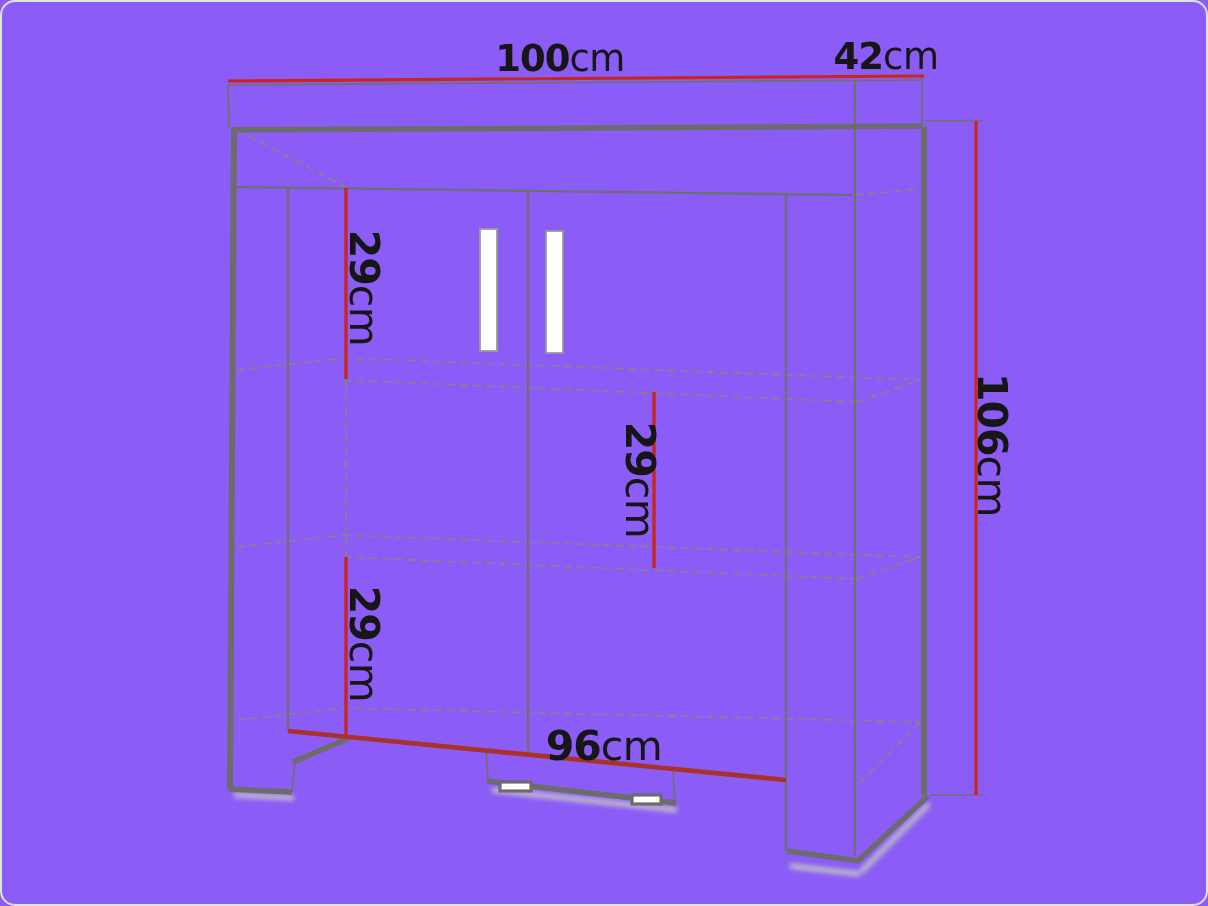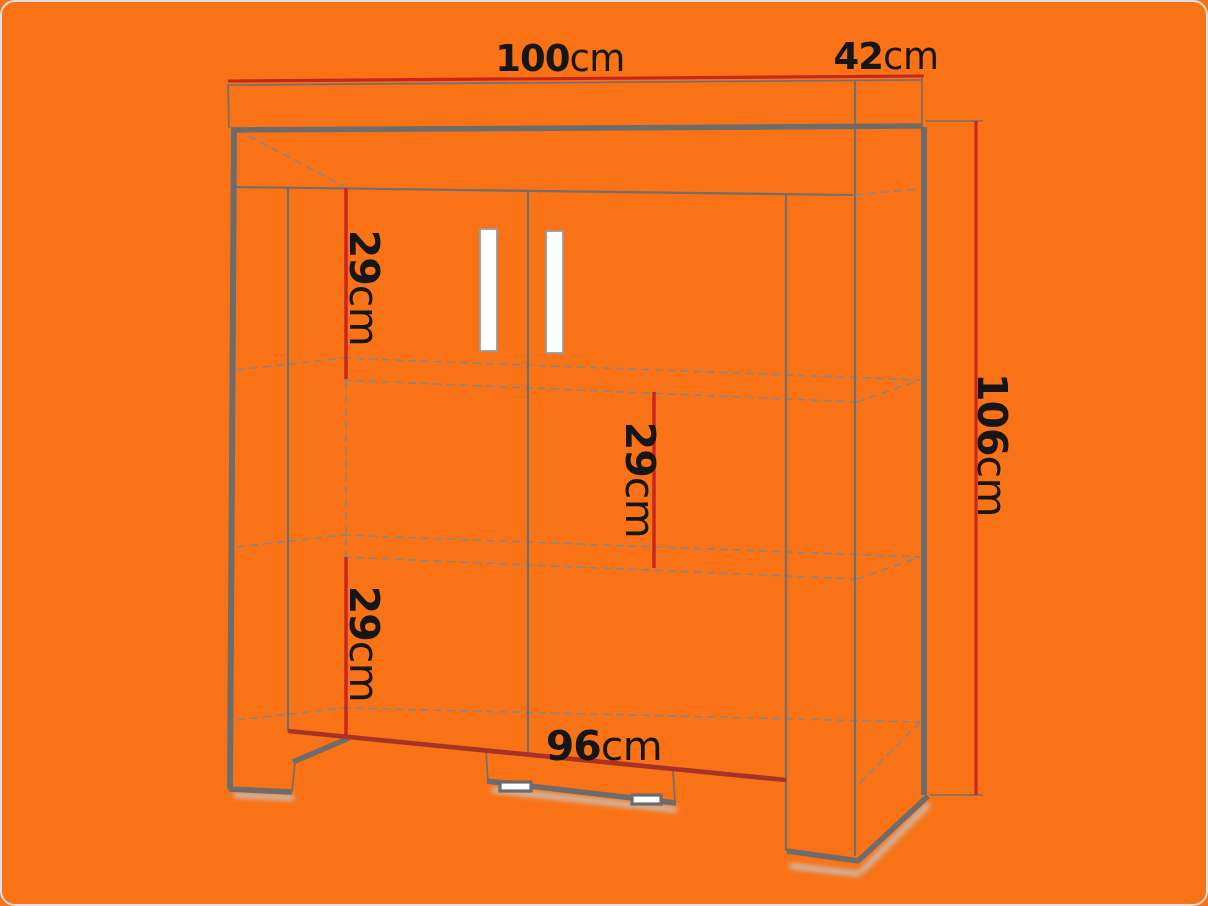--- a/index.html
+++ b/index.html
@@ -1,17 +1,17 @@
 <!DOCTYPE html>
 <html style="--c-dimension_red: #c8251f; --c-dimension_red_dark: #a83228; --c-outline: #6c6c6c; --c-thin: #6f6f6f; --c-dashed: #858585; --c-text: #161616; --c-background: #ffffff;"><head>
 <meta charset="utf-8">
 <style>
   html,body{margin:0;padding:0;background:#fff;}
   .canvas{
-    position:relative;width:1208px;height:906px;background:#f97316;overflow:hidden;
+    position:relative;width:1208px;height:906px;background:#8b5cf6;overflow:hidden;
     font-family:"DejaVu Sans","Liberation Sans",sans-serif;
   }
   svg{position:absolute;left:0;top:0;}
   .frame{fill:none;stroke:#e2e2e2;stroke-width:2;}
   .dash{fill:none;stroke:var(--c-dashed,#858585);stroke-width:1.6;stroke-dasharray:8 5;}
   .thin{fill:none;stroke:var(--c-thin,#6f6f6f);stroke-width:1.7;}
   .med{fill:none;stroke:var(--c-thin,#6f6f6f);stroke-width:2.2;}
   .thick{fill:none;stroke:var(--c-outline,#6c6c6c);stroke-width:5.5;}
   .thick6{fill:none;stroke:var(--c-outline,#6c6c6c);stroke-width:6;}
   .foot{fill:#ffffff;stroke:var(--c-outline,#6c6c6c);stroke-width:3.2;}

